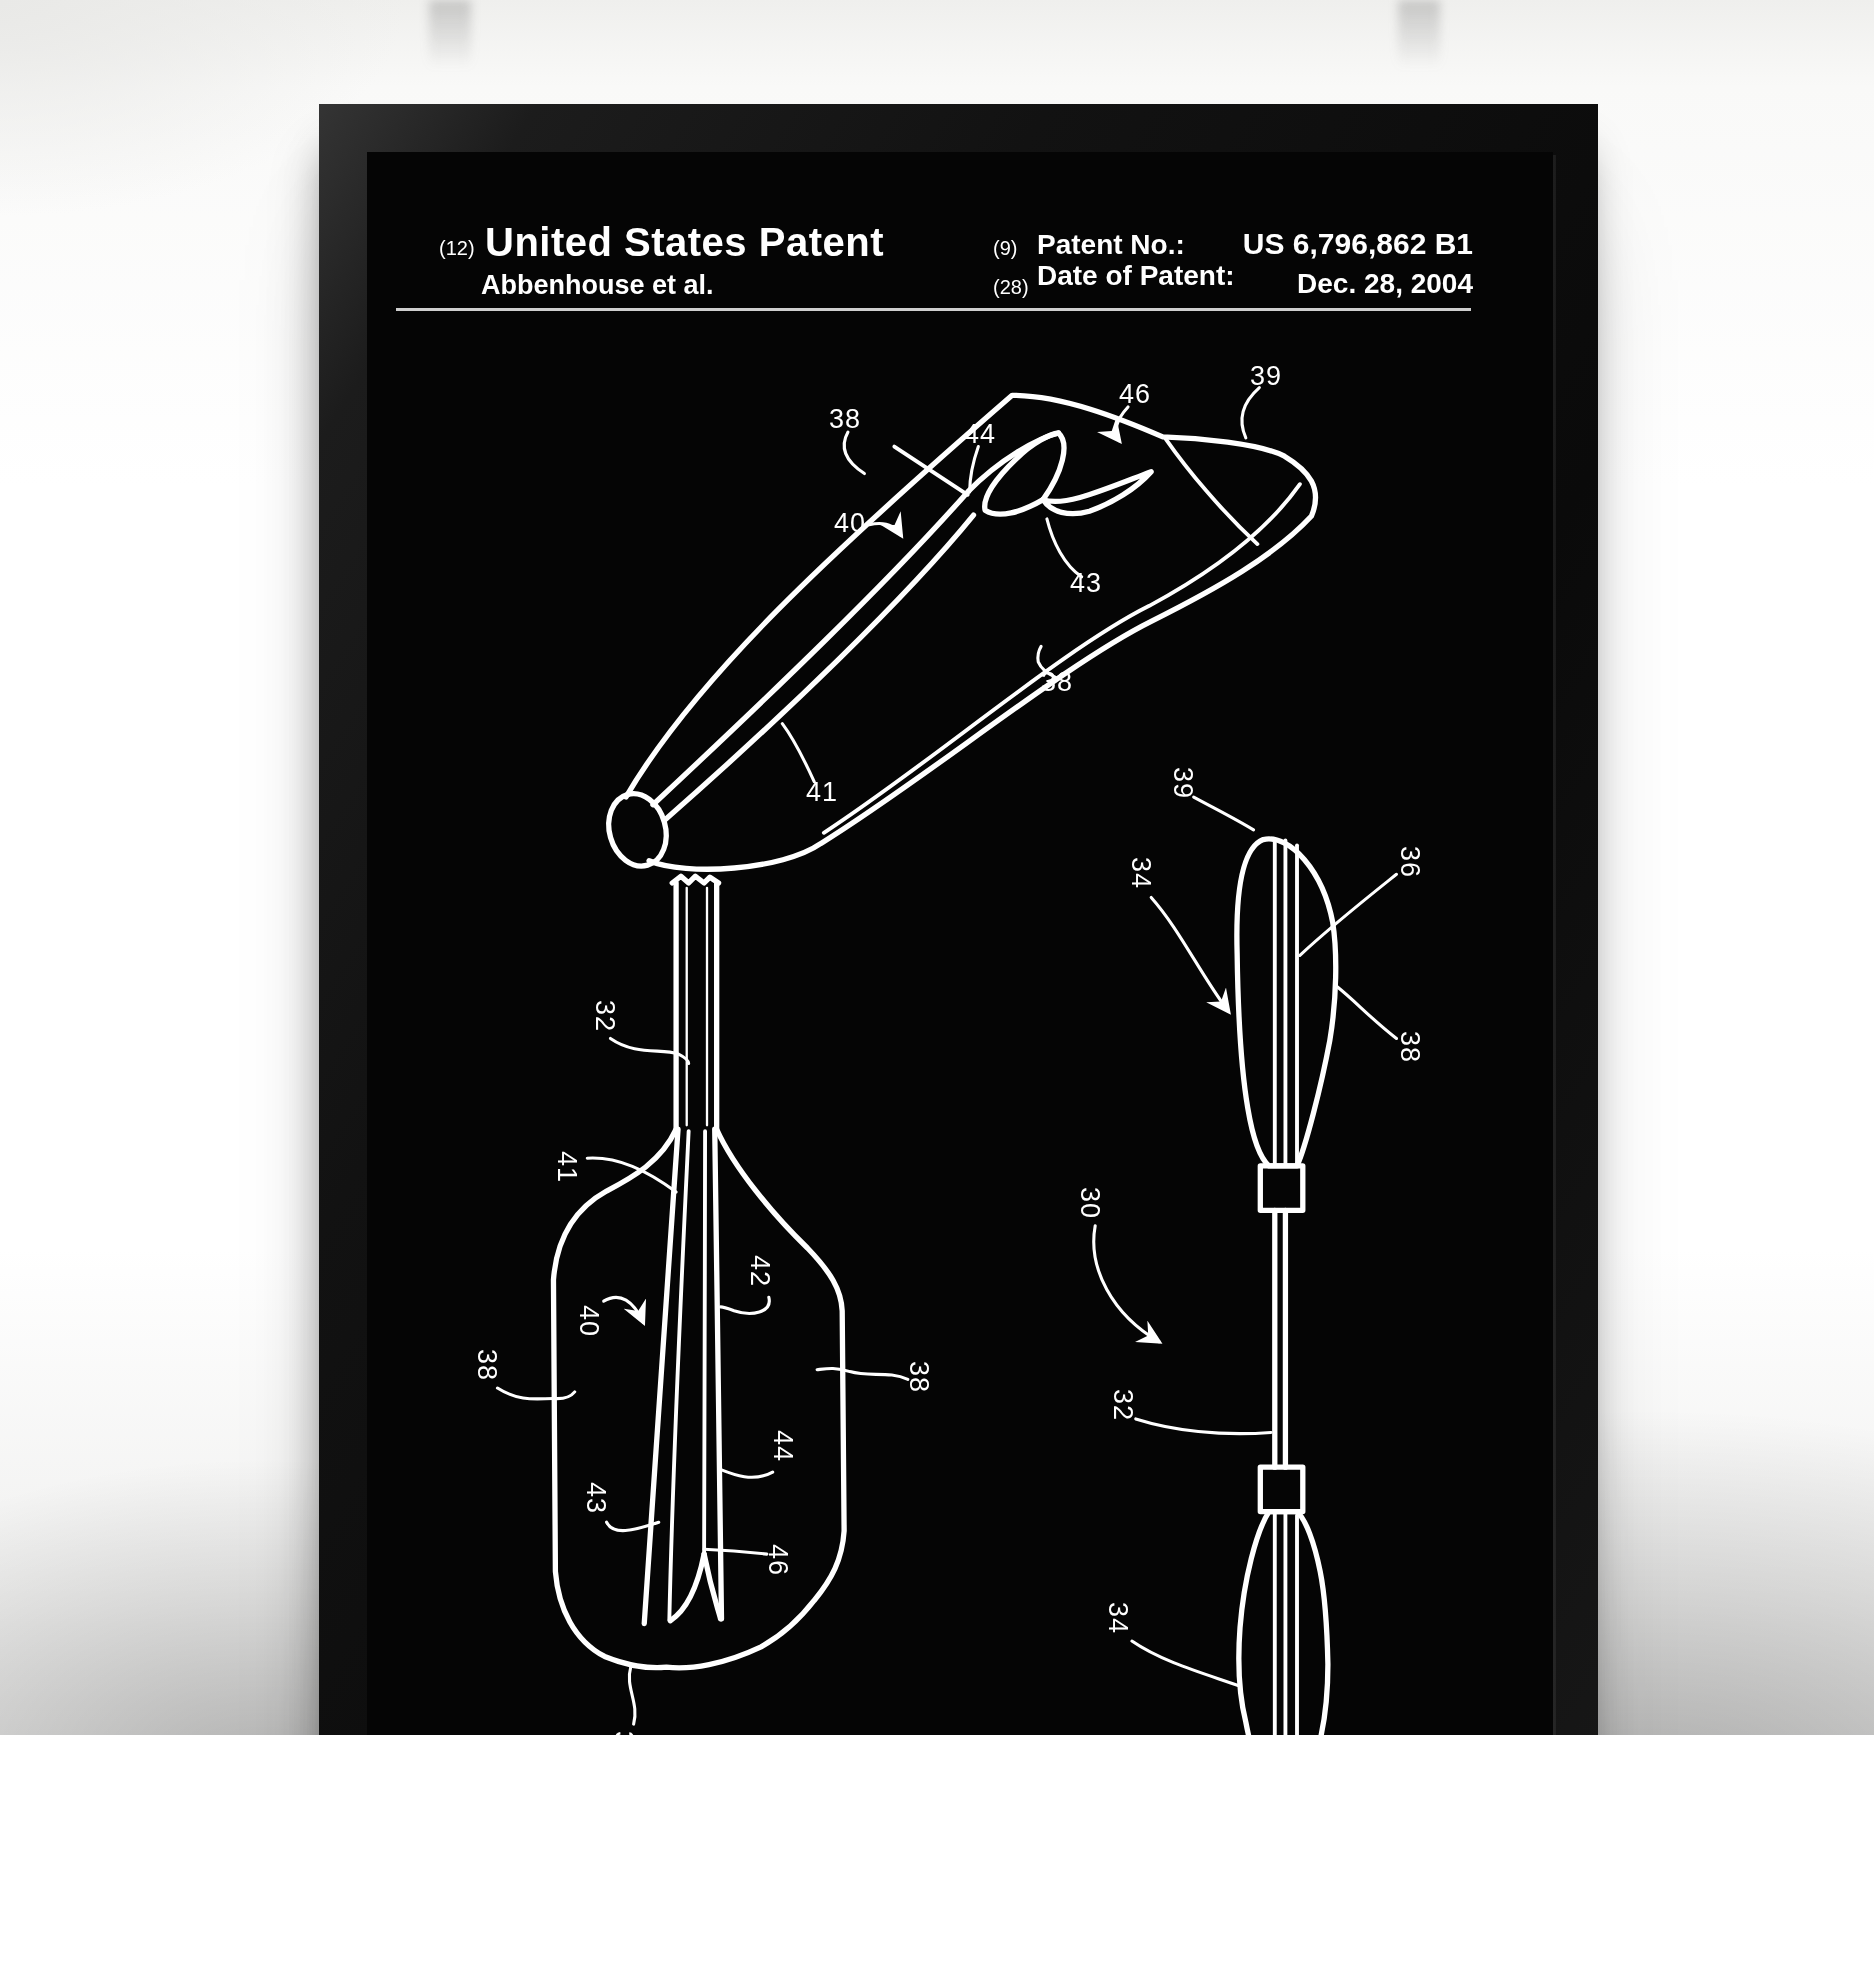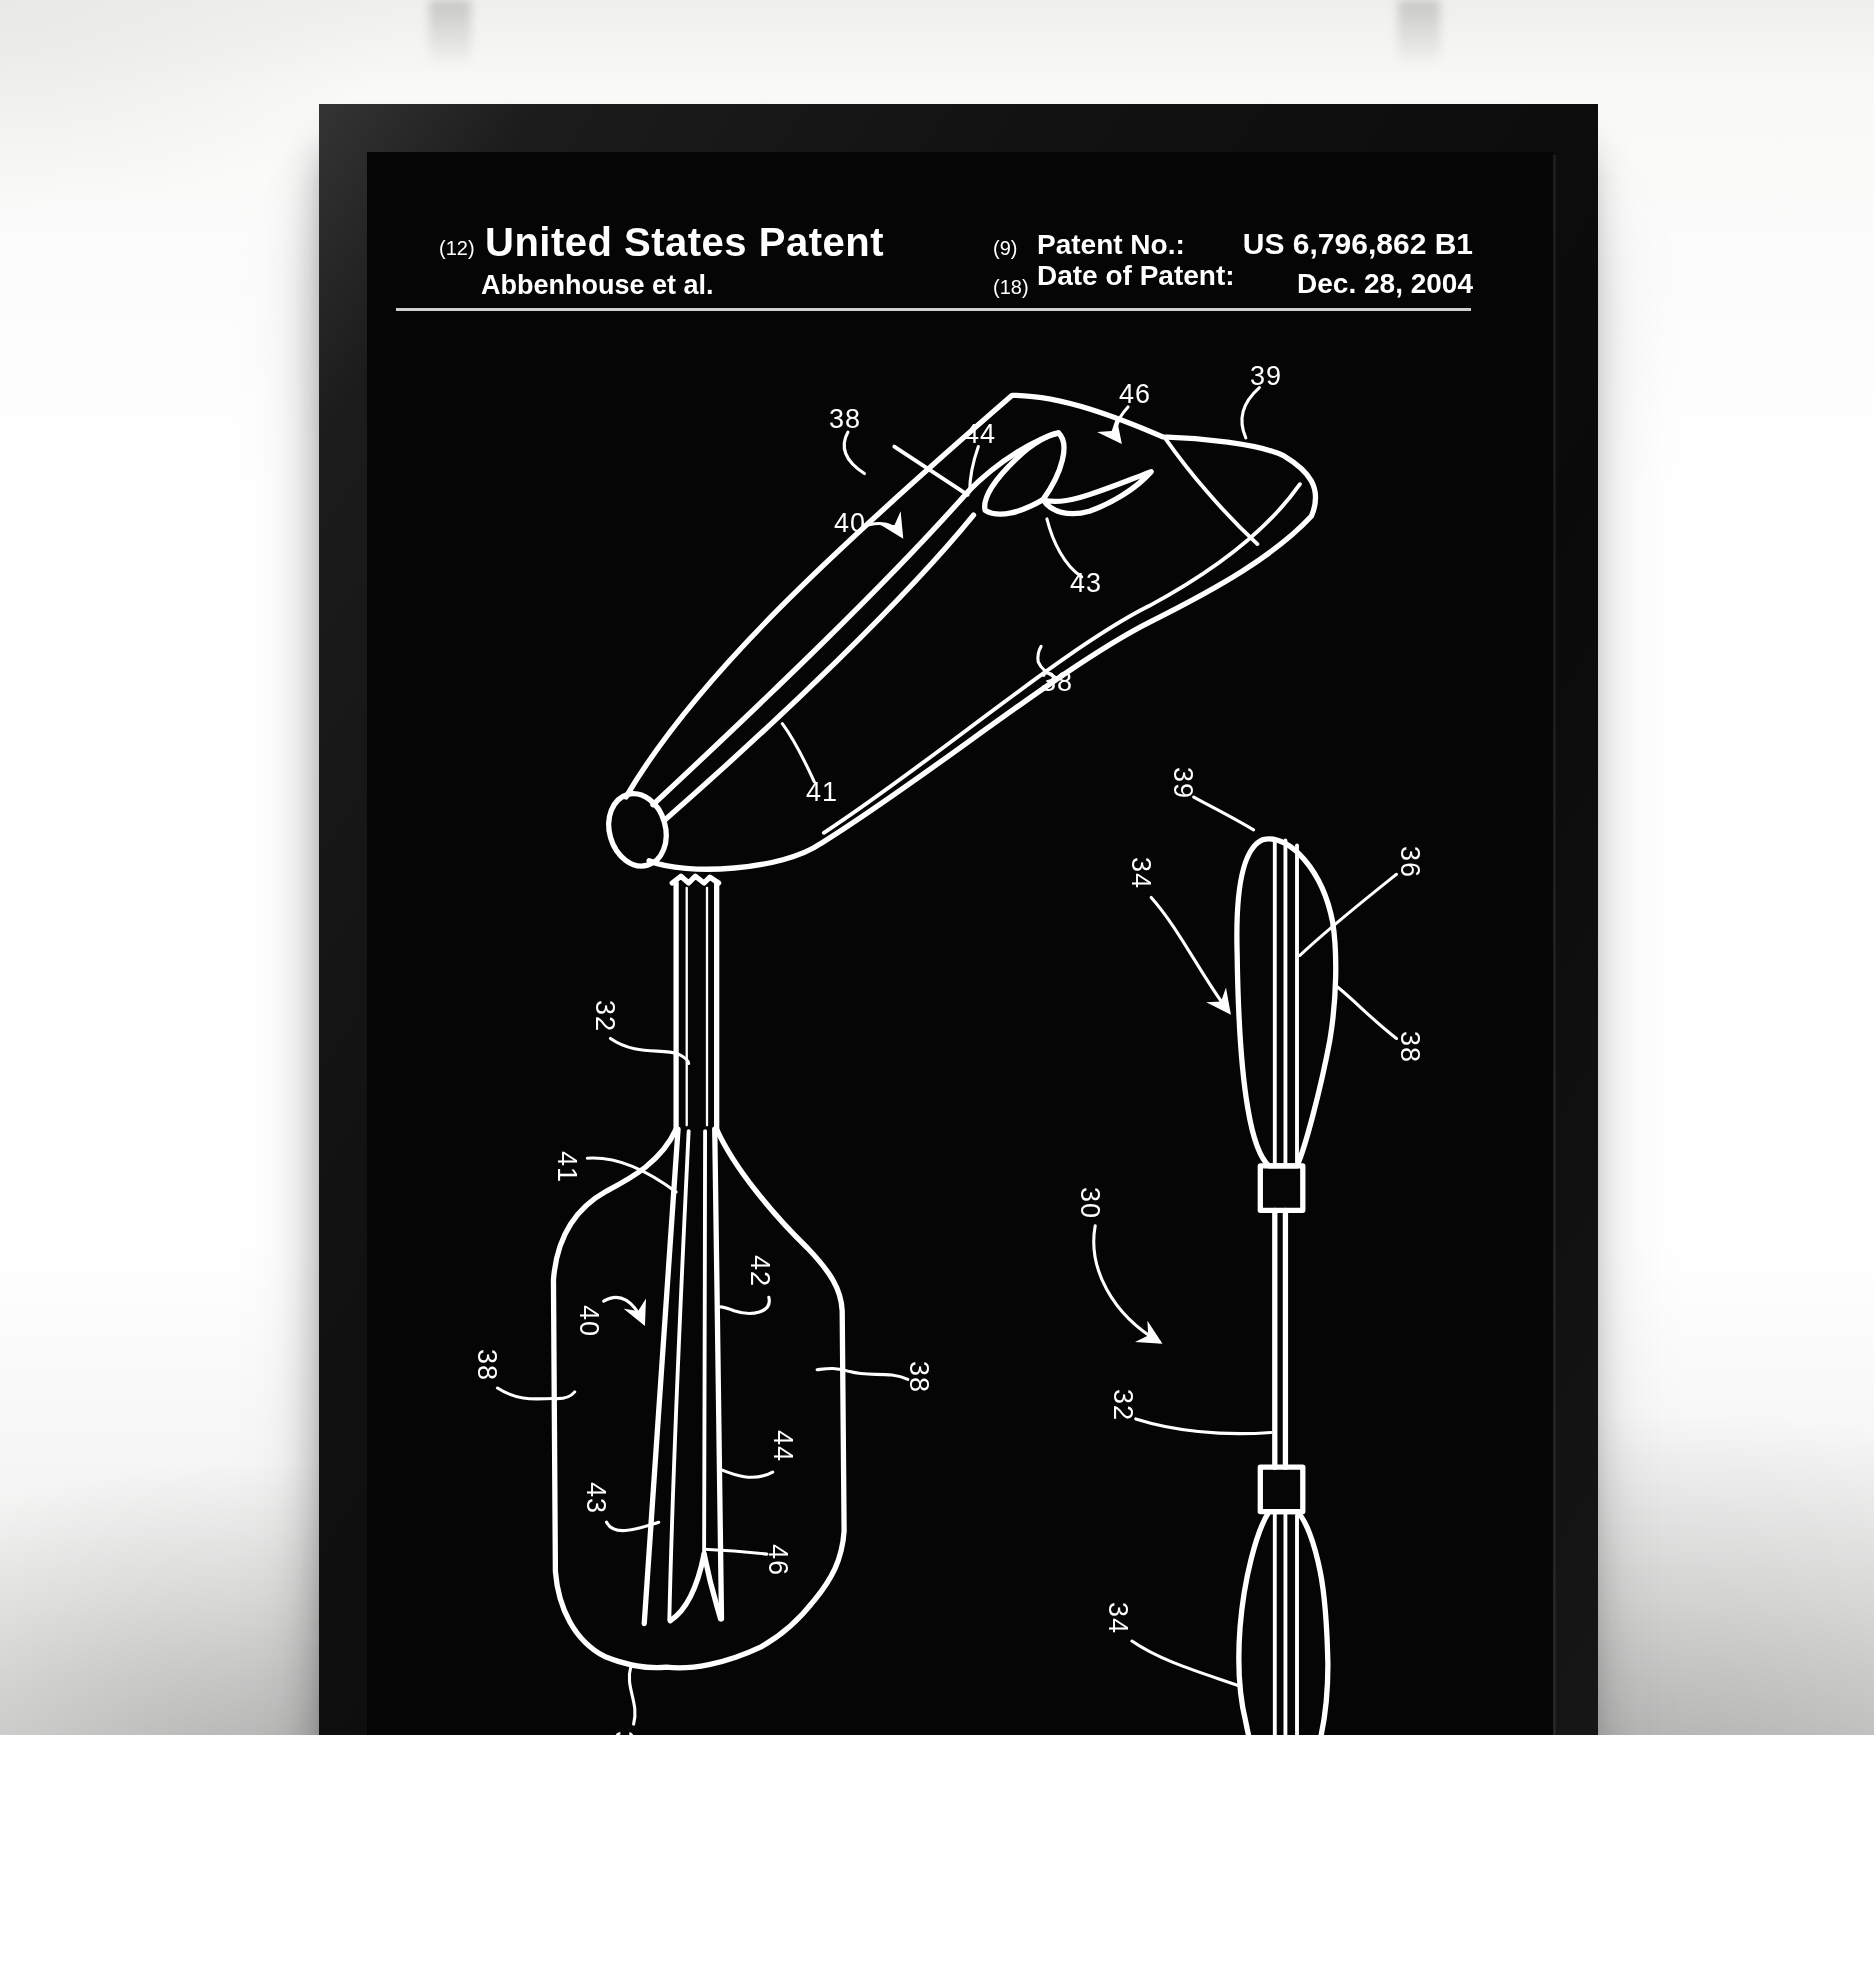--- a/index.html
+++ b/index.html
@@ -54,21 +54,21 @@
   <div class="frame">
     <div class="poster">
 
       <div class="hdr">
         <span class="code" style="left:72px;top:85px">(12)</span>
         <span class="patent-title" style="left:118px;top:68px">United States Patent</span>
         <span class="inventor" style="left:114px;top:118px">Abbenhouse et al.</span>
         <span class="code" style="left:626px;top:85px">(9)</span>
         <span class="rlabel" style="left:670px;top:77px">Patent No.:</span>
         <span class="rvalue" style="right:80px;top:75px">US 6,796,862 B1</span>
-        <span class="code" style="left:626px;top:124px">(18)</span>
+        <span class="code" style="left:626px;top:124px">(28)</span>
         <span class="rlabel" style="left:670px;top:108px">Date of Patent:</span>
         <span class="rvalue" style="right:80px;top:116px;font-size:28px">Dec. 28, 2004</span>
       </div>
       <div class="rule"></div>
 
       <svg class="draw" width="1186" height="1686" viewBox="0 0 1228 1746">
         <defs>
           <marker id="arw" viewBox="0 0 12 12" refX="10" refY="6" markerWidth="8" markerHeight="8" orient="auto-start-reverse">
             <path d="M0,0 L12,6 L0,12 L4,6 Z" fill="#ffffff"></path>
           </marker>

